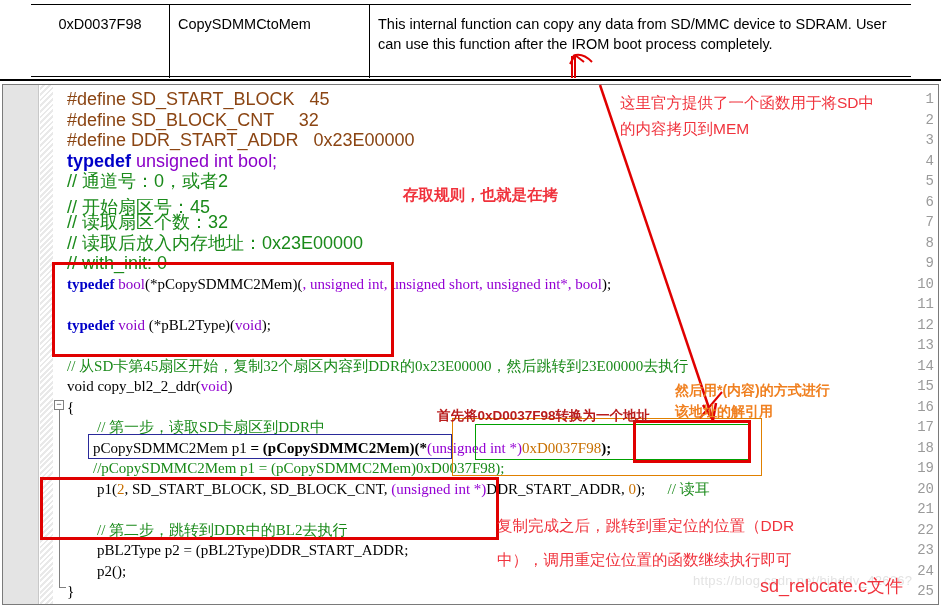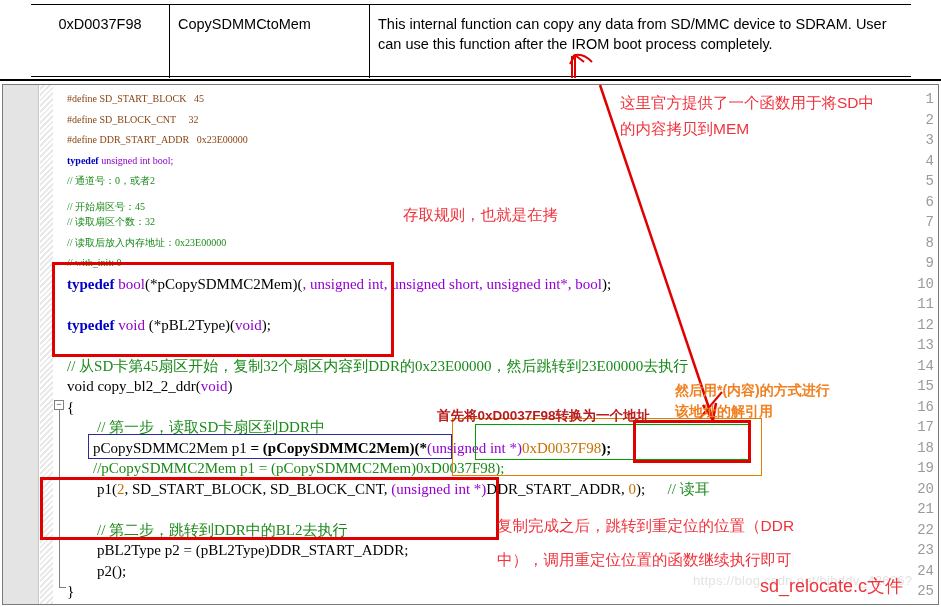--- a/index.html
+++ b/index.html
@@ -69,22 +69,22 @@
     width: 32px; text-align: right;
     font-family: "Liberation Mono", monospace;
     font-size: 14px; color: #9a9a9a;
     line-height: 20.5px;
   }
 
   .code-lines { position: absolute; left: 64px; top: 0; right: 0; }
   .cline {
     position: absolute; left: 0;
     white-space: pre;
-    font-family: Liberation Serif, serif;
-    font-size: 10px;
+    font-family: Liberation Sans, sans-serif;
+    font-size: 18px;
     line-height: 20.5px;
     color: #000;
   }
   .cline.serifcode {
     font-family: "Liberation Serif", serif;
     font-size: 15px;
   }
   .kw   { color: #0000c8; font-weight: bold; }
   .typ  { color: #8b00c8; }
   .idf  { color: #8b4513; }
@@ -278,21 +278,21 @@
 
     <line x1="600" y1="85" x2="713" y2="420" stroke="#e00000" stroke-width="2.5"></line>
     <path d="M713,420 L703,405 M713,420 L716,403" stroke="#e00000" stroke-width="2.5" fill="none"></path>
 
     <line x1="722" y1="392" x2="700" y2="418" stroke="#e00000" stroke-width="2"></line>
   </svg>
 
   <div class="ann ann-red" style="left:620px; top:92px;">这里官方提供了一个函数用于将SD中</div>
   <div class="ann ann-red" style="left:620px; top:118px;">的内容拷贝到MEM</div>
 
-  <div class="ann ann-red" style="left:403px; top:204px;">存取规则，也就是在拷</div>
+  <div class="ann ann-red" style="left:403px; top:184px;font-weight:bold;">存取规则，也就是在拷</div>
 
 
   <div class="ann ann-green" style="left:437px; top:405px;">首先将0xD0037F98转换为一个地址</div>
 
   <div class="ann ann-orange" style="left:675px; top:379px;">然后用*(内容)的方式进行</div>
   <div class="ann ann-orange" style="left:675px; top:400px;">该地址的解引用</div>
 
   <div class="ann ann-red" style="left:497px; top:515px;">复制完成之后，跳转到重定位的位置（DDR</div>
   <div class="ann ann-red" style="left:497px; top:549px;">中），调用重定位位置的函数继续执行即可</div>
 

